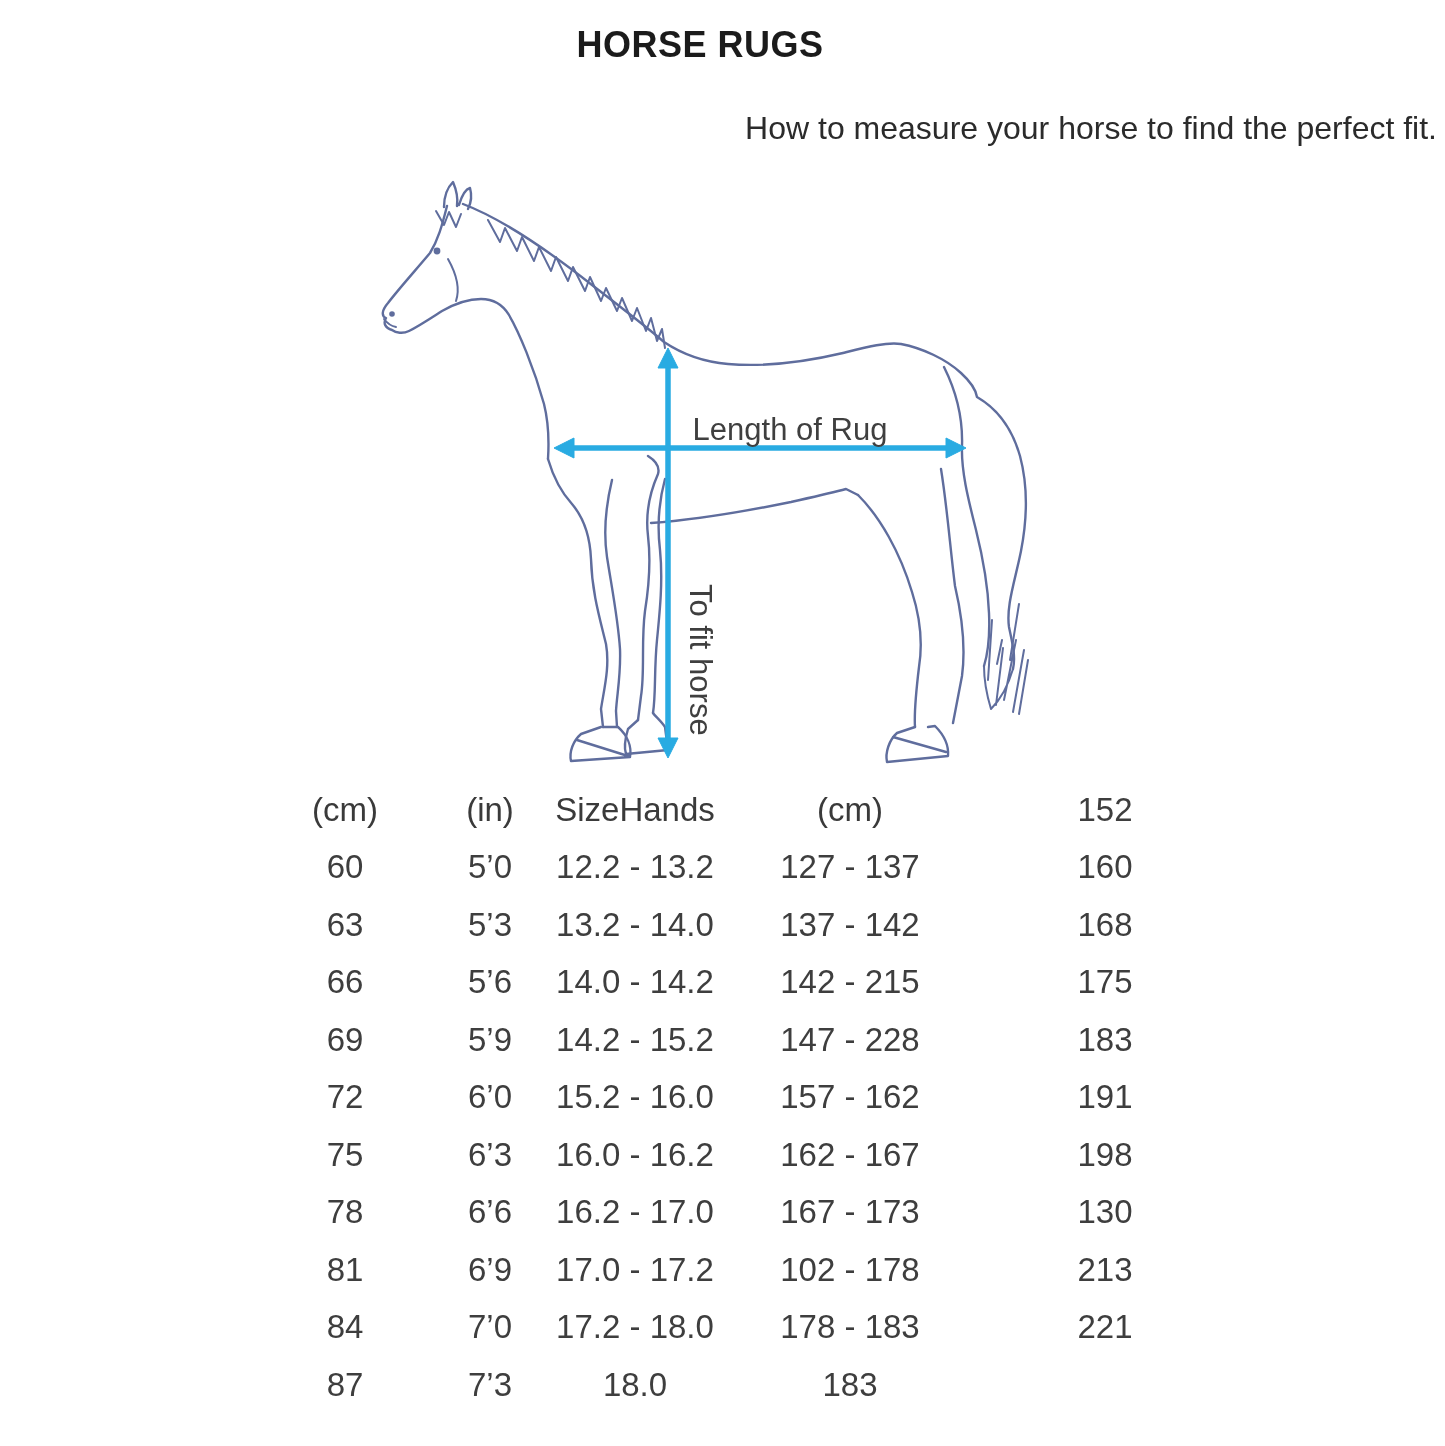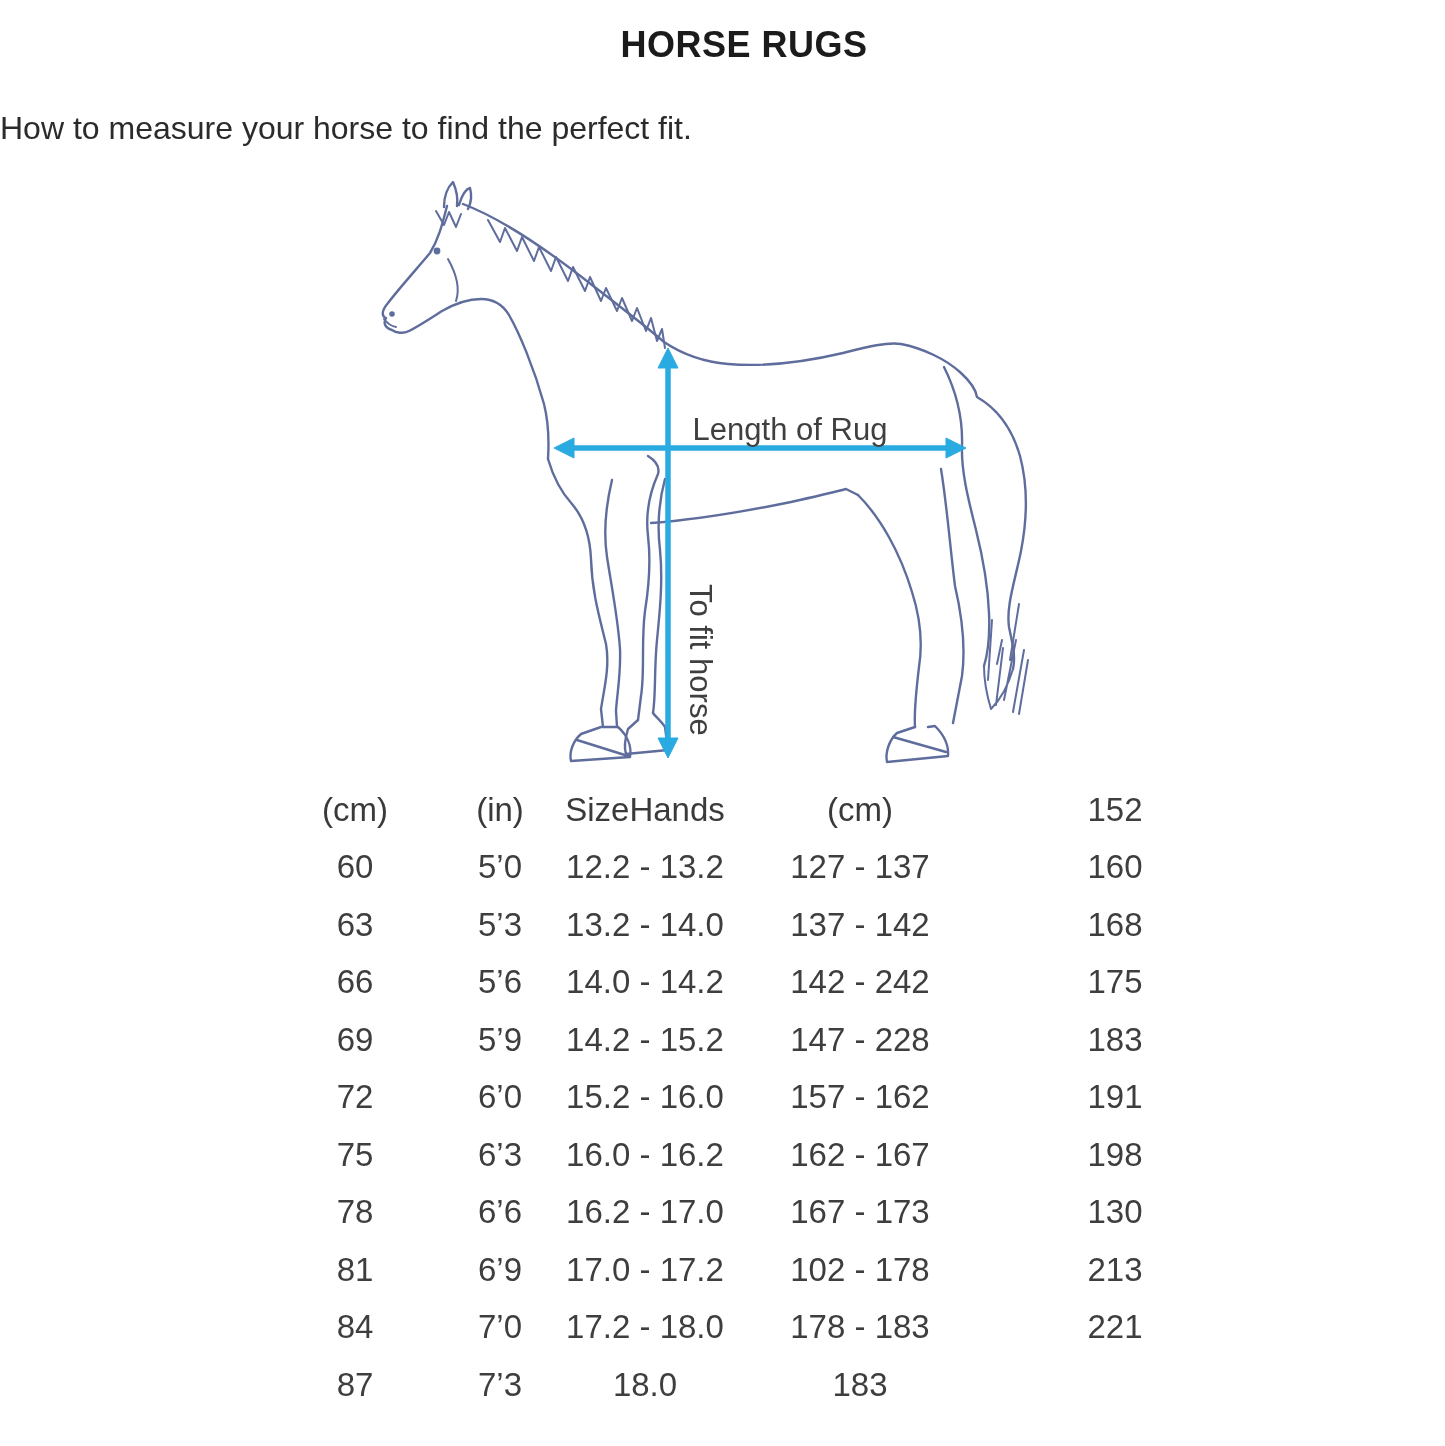--- a/index.html
+++ b/index.html
@@ -2,38 +2,38 @@
 <html><head>
 <meta charset="utf-8">
 <style>
   html,body{margin:0;padding:0;}
   body{
     width:1445px;height:1446px;background:#ffffff;position:relative;
     font-family:"Liberation Sans", sans-serif;overflow:hidden;
   }
   .page-title{
     position:absolute;left:0;top:24px;width:1400px;text-align:center;
-    font-size:36px;font-weight:bold;color:#1b1b1b;letter-spacing:0.5px;padding-left:44px;
+    font-size:36px;font-weight:bold;color:#1b1b1b;letter-spacing:0.5px;
   }
   .page-subtitle{
-    position:absolute;left:0;top:110px;width:1425px;text-align:left;
+    position:absolute;left:12px;top:110px;width:1425px;text-align:right;
     font-size:32px;font-weight:400;color:#2b2b2b;
   }
   .diagram-svg{position:absolute;left:0;top:0;width:1445px;height:1446px;}
   .len-label{
     position:absolute;left:600px;top:396px;width:380px;text-align:center;
     font-size:31px;color:#3f3f3f;margin-top:16px;
   }
   .fit-label{
     position:absolute;left:718px;top:584px;width:200px;
     font-size:31px;color:#3f3f3f;white-space:nowrap;
     transform:rotate(90deg);transform-origin:left top;
   }
   .size-table{
-    position:absolute;left:280px;top:781px;
+    position:absolute;left:270px;top:781px;
     display:grid;grid-template-columns:150px 140px 150px 280px 230px;
     grid-auto-rows:57.5px;
     font-size:33px;color:#3e3e3e;
   }
   .size-table .th,.size-table .td{
     display:flex;align-items:center;justify-content:center;
     white-space:nowrap;
   }
   .size-table .th{color:#3a3a3a;}
   .tbody-contents{display:contents;}
@@ -122,21 +122,21 @@
           <span class="td">5’3</span>
           <span class="td">13.2 - 14.0</span>
           <span class="td">137 - 142</span>
         </div>
       
         <div class="tbody-contents">
           <span class="td">168</span>
           <span class="td">66</span>
           <span class="td">5’6</span>
           <span class="td">14.0 - 14.2</span>
-          <span class="td">142 - 242</span>
+          <span class="td">142 - 215</span>
         </div>
       
         <div class="tbody-contents">
           <span class="td">175</span>
           <span class="td">69</span>
           <span class="td">5’9</span>
           <span class="td">14.2 - 15.2</span>
           <span class="td">147 - 228</span>
         </div>
       

